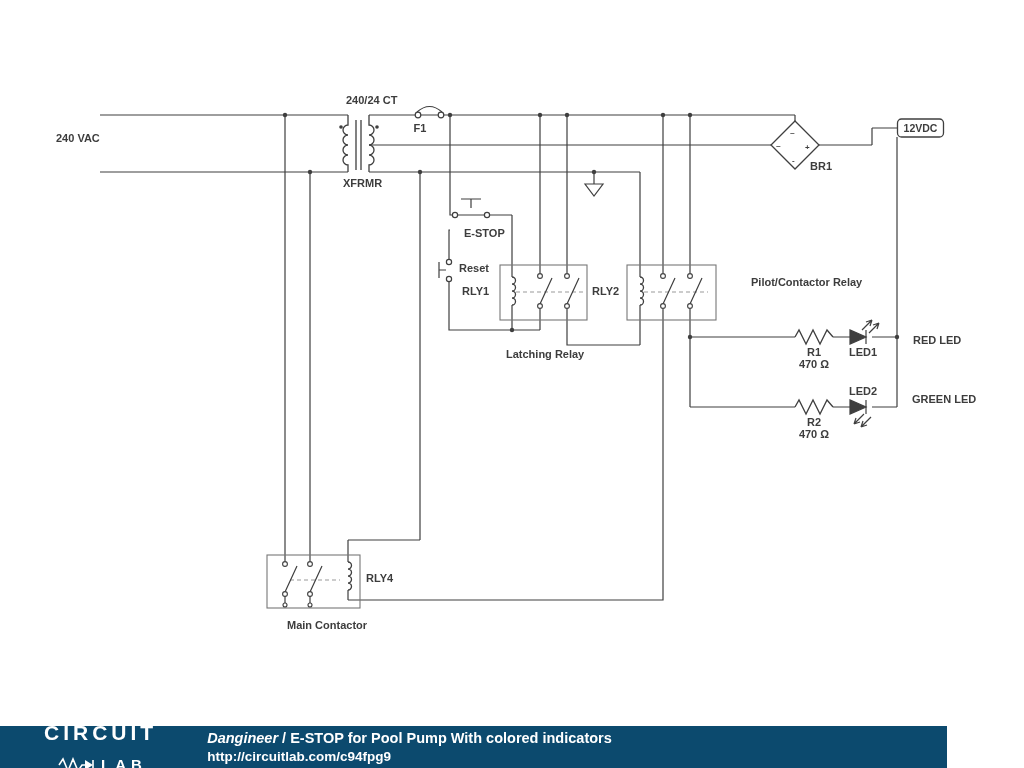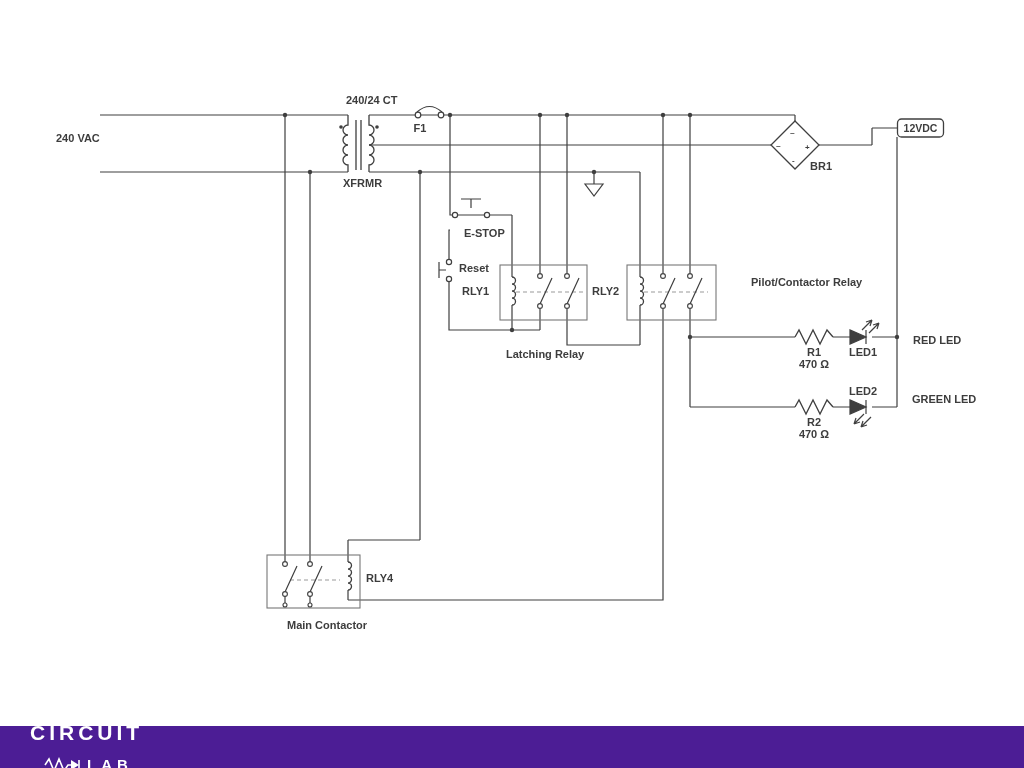--- a/index.html
+++ b/index.html
@@ -1,21 +1,21 @@
 <!DOCTYPE html>
 <html><head>
 <meta charset="utf-8">
 <style>
   html,body{margin:0;padding:0;background:#fff;}
   .stage{position:relative;width:1024px;height:768px;background:#fff;overflow:hidden;font-family:"Liberation Sans",sans-serif;}
   svg.schematic{display:block;}
   svg .lbl{font-family:"Liberation Sans",sans-serif;font-weight:bold;font-size:11px;fill:#3d3d3d;}
   svg .tiny{font-size:8px;font-weight:bold;fill:#3d3d3d;}
   svg .flagtxt{font-size:10.5px;}
-  .footer{position:absolute;left:0;bottom:0;width:1024px;height:42px;background:#4c1d95;color:#fff;display:flex;align-items:center;box-sizing:border-box;padding-left:30px;}
+  .footer{position:absolute;left:0;bottom:0;width:947px;height:42px;background:#0c4a6e;color:#fff;display:flex;align-items:center;box-sizing:border-box;padding-left:44px;}
   .logo{display:flex;flex-direction:column;line-height:1;margin-right:50px;cursor:pointer;}
   .logo-top{font-size:21px;font-weight:bold;letter-spacing:4px;}
   .logo-bottom{display:flex;align-items:center;gap:3px;margin-top:14px;padding-left:14px;}
   .logo-lab{font-size:15px;font-weight:bold;letter-spacing:5px;}
   .meta{display:flex;flex-direction:column;line-height:1.3;}
   .title-line{font-size:14.5px;font-weight:bold;}
   .author{font-style:italic;}
   .url{font-size:13.5px;font-weight:bold;color:#fff;text-decoration:none;}
 </style>
 </head>
@@ -191,15 +191,19 @@
       <span class="logo-top">CIRCUIT</span>
       <span class="logo-bottom">
         <svg width="40" height="16">
           <path d="M1,8 L5,2 L10,14 L15,2 L20,14 L24,8 H27" stroke="#fff" stroke-width="1.6" fill="none"></path>
           <path d="M27,3 L27,13 L35,8 Z" fill="#fff"></path>
           <path d="M35,3 V13" stroke="#fff" stroke-width="1.6" fill="none"></path>
         </svg>
         <span class="logo-lab">LAB</span>
       </span>
     </div>
+    <div class="meta">
+      <div class="title-line"><span class="author">Dangineer</span><span> / </span><span>E-STOP for Pool Pump With colored indicators</span></div>
+      <a class="url" href="#">http://circuitlab.com/c94fpg9</a>
+    </div>
   </div>
 
 </div>
 
 </body></html>

